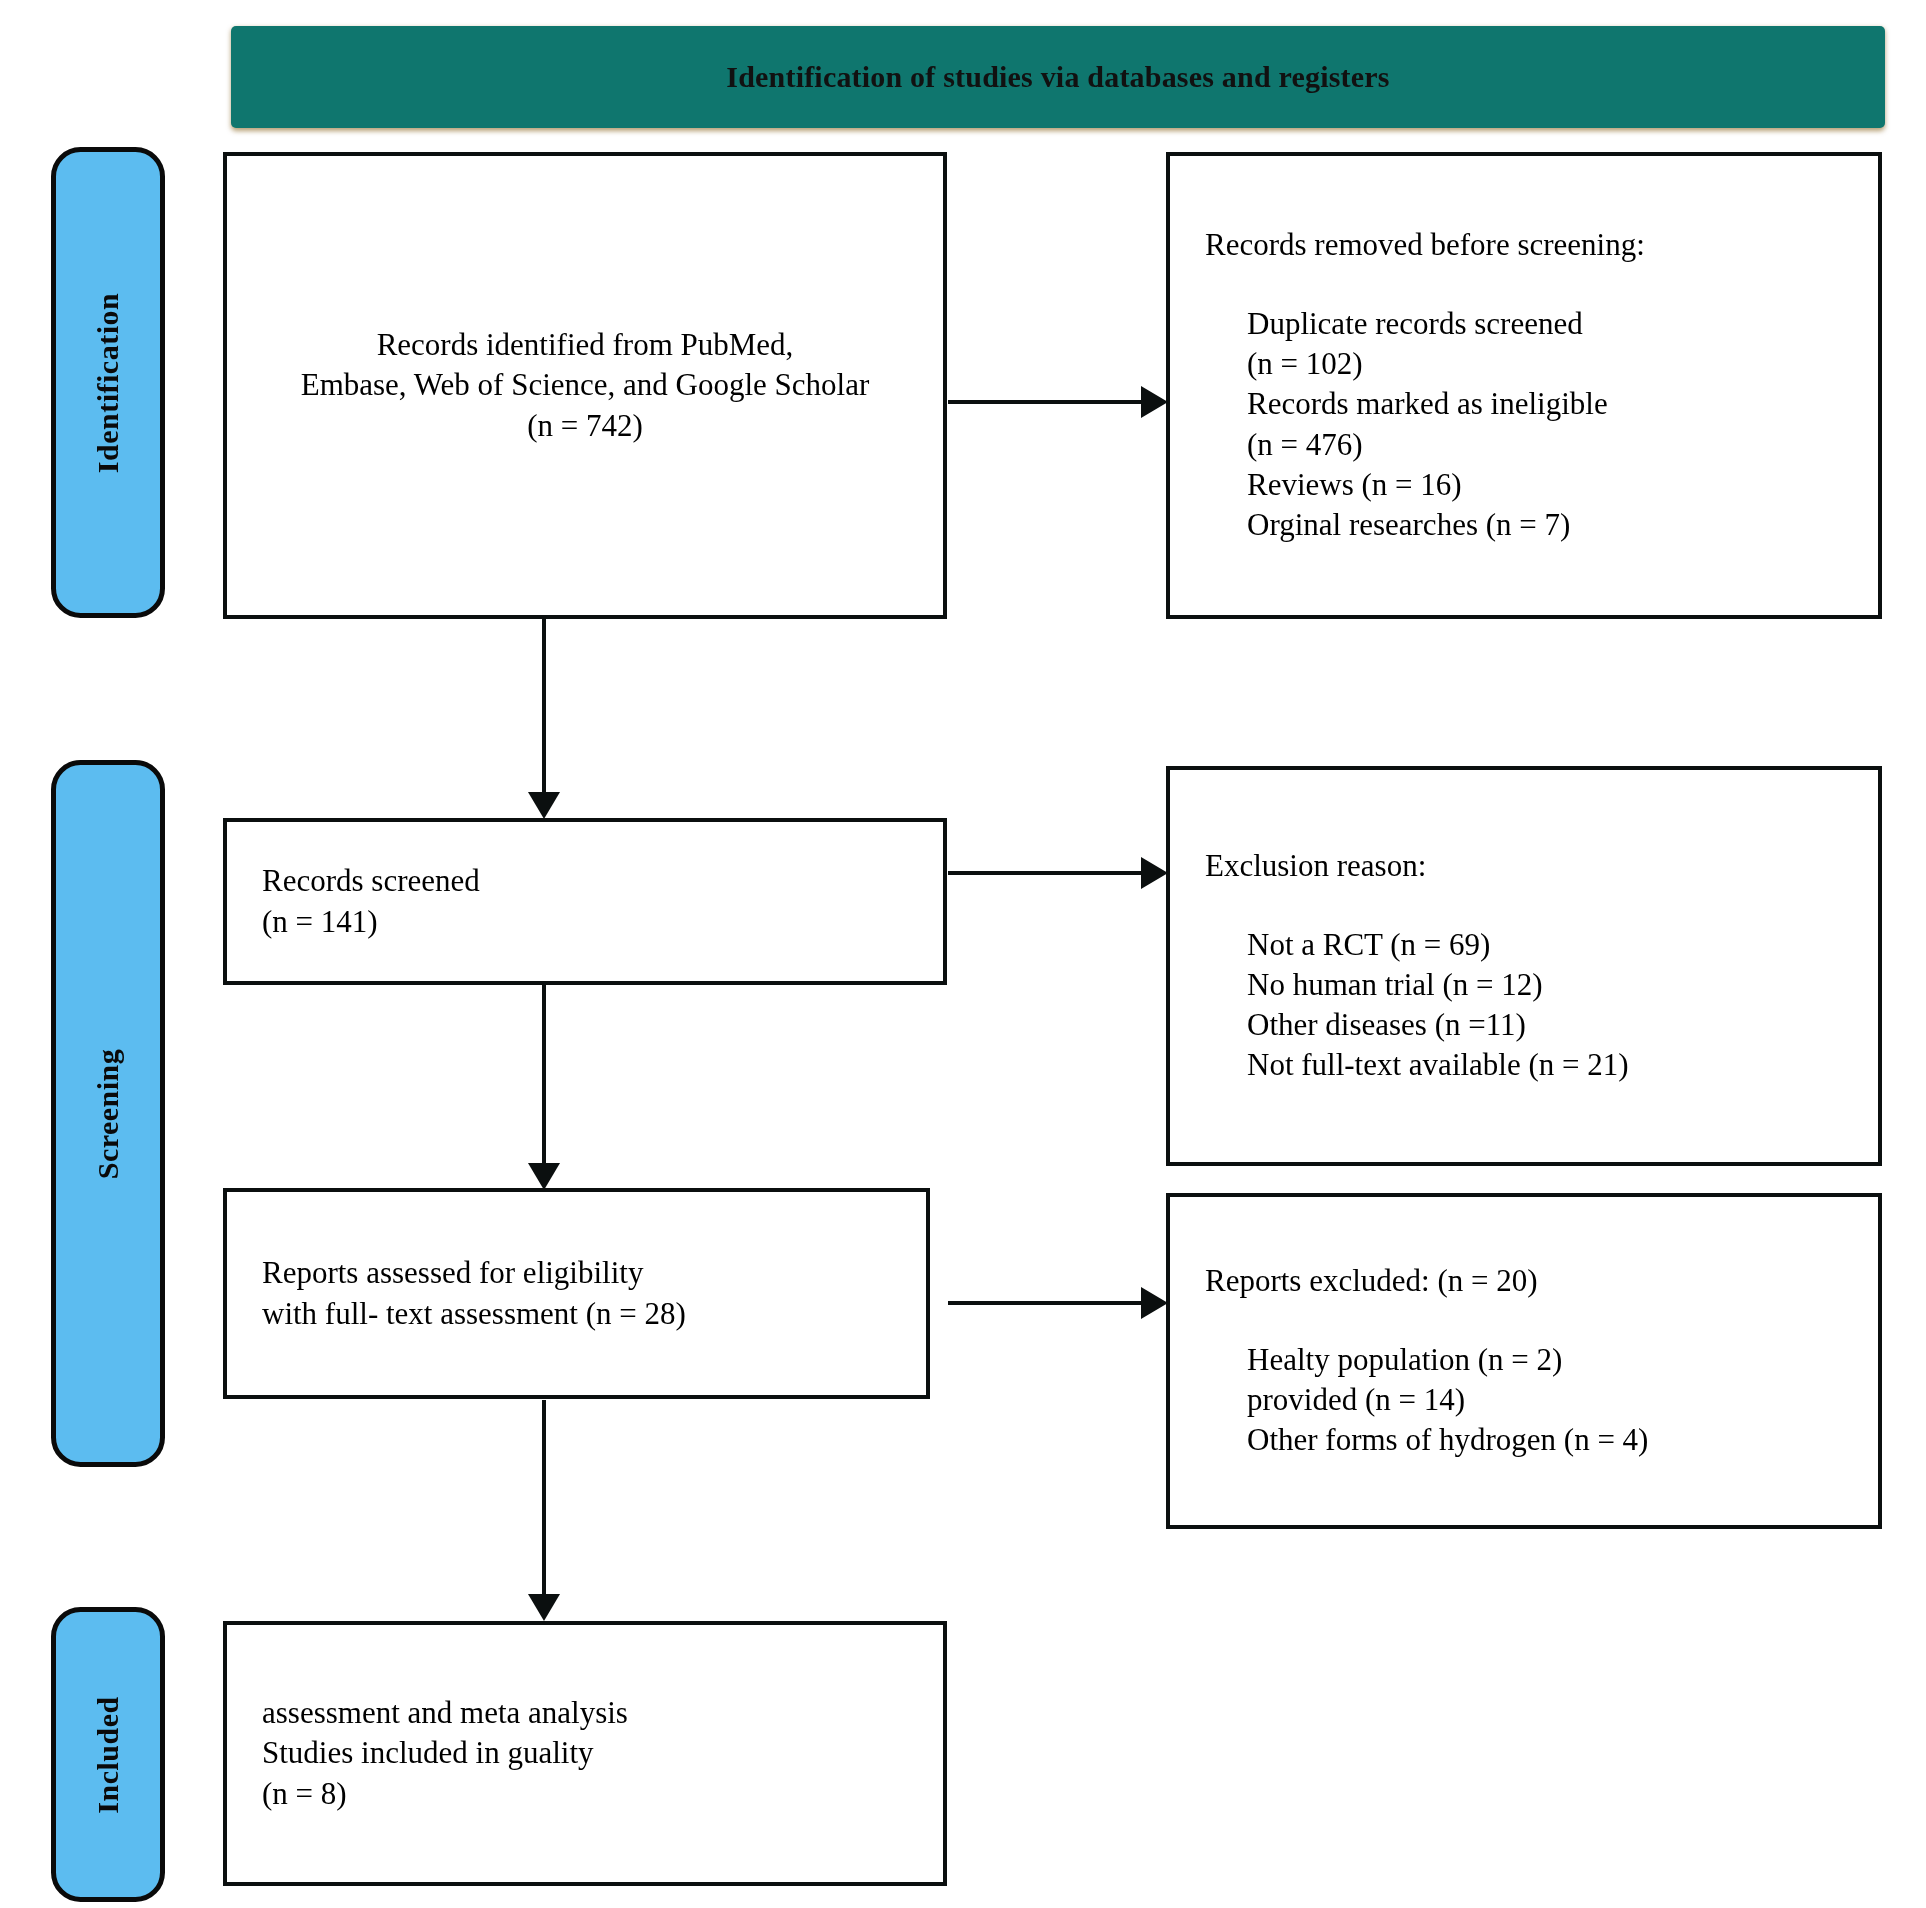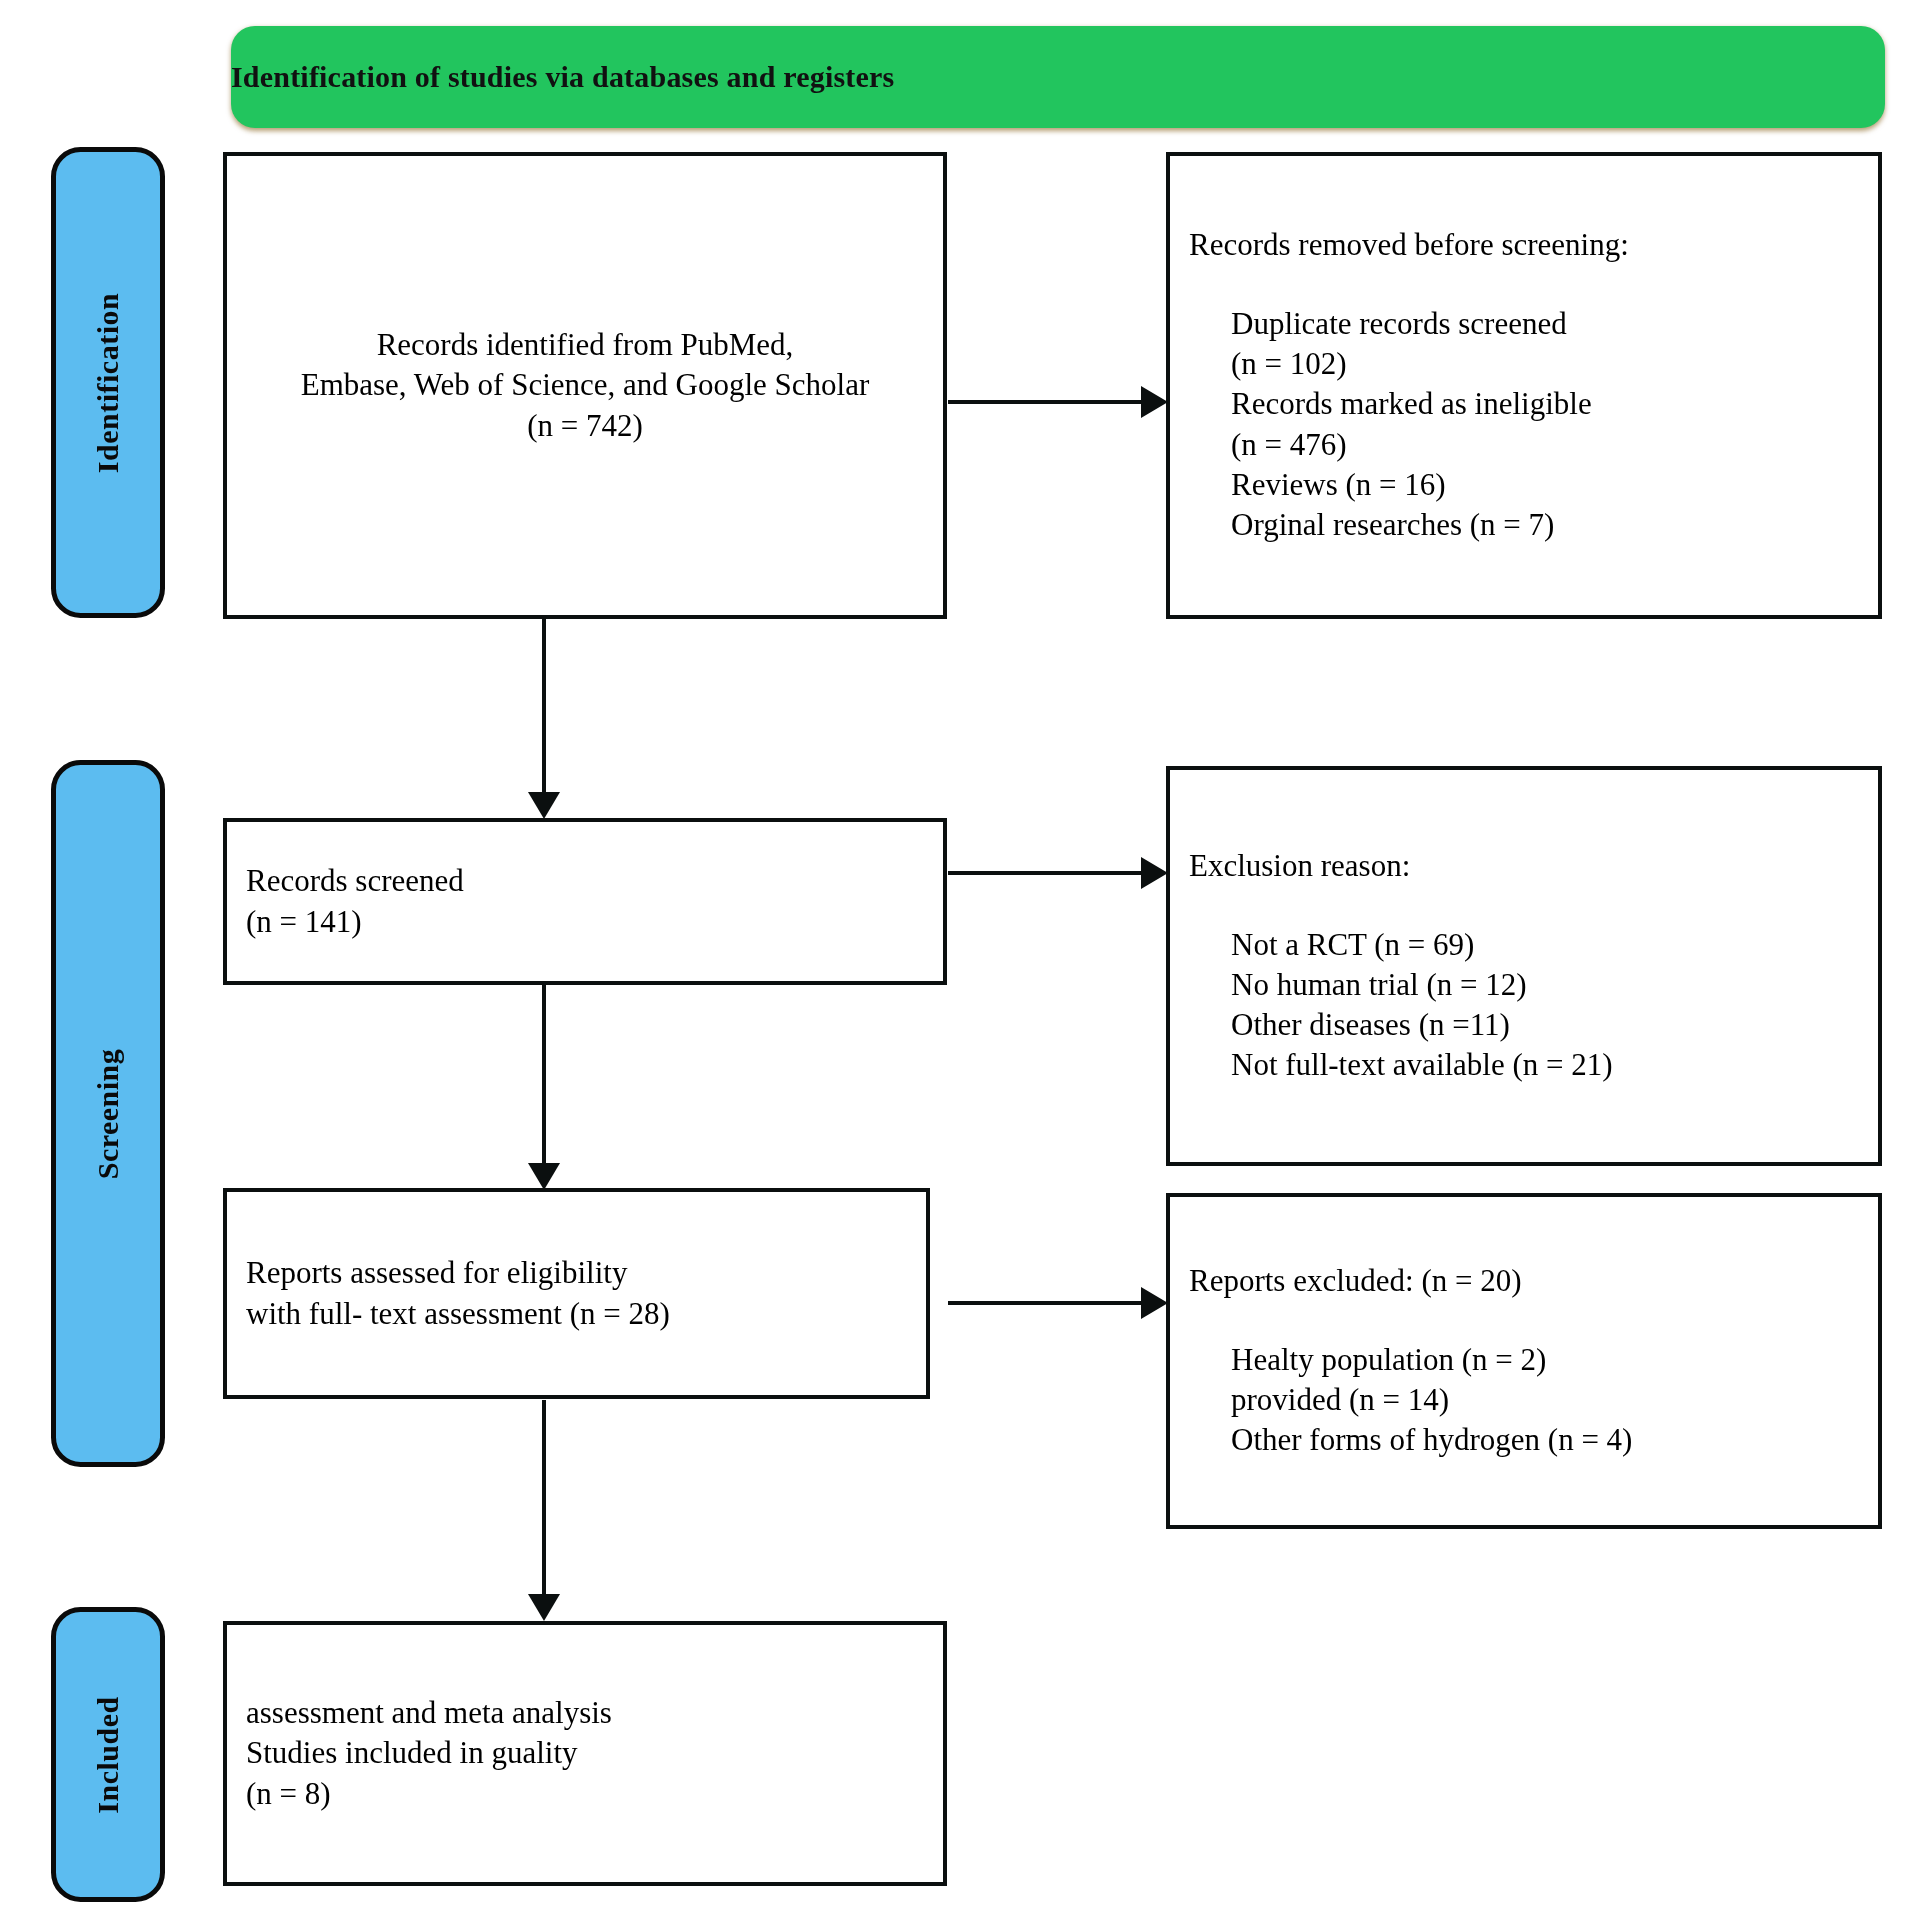--- a/index.html
+++ b/index.html
@@ -16,25 +16,26 @@
     overflow: hidden;
   }
 
   
   .banner {
     position: absolute;
     left: 231px;
     top: 25.5px;
     width: 1654px;
     height: 102px;
-    background: #22c55e;
-    border-radius: 24px;
+    background: #0f766e;
+    border-radius: 5px;
     box-shadow: 0 2.9px 4.9px rgba(120,80,0,0.55);
     display: flex;
     align-items: center;
+    justify-content: center;
     box-sizing: border-box;
   }
   .banner-title {
     font-weight: bold;
     font-size: 30px;
     letter-spacing: 0.2px;
     color: #111111;
     text-align: center;
     white-space: nowrap;
   }
@@ -64,21 +65,21 @@
   #stage-identification { top: 147px;  height: 471px; }
   #stage-screening      { top: 760px; height: 707px; }
   #stage-included       { top: 1607px; height: 295px; }
 
   
   .box {
     position: absolute;
     background: #ffffff;
     border: 4.4px solid #0b0f0f;
     box-sizing: border-box;
-    padding: 0 19px;
+    padding: 0 35px;
     display: flex;
     flex-direction: column;
     justify-content: center;
   }
   .box p {
     margin: 0;
     font-size: 31px;
     line-height: 1.30;
     white-space: pre-wrap;
   }

